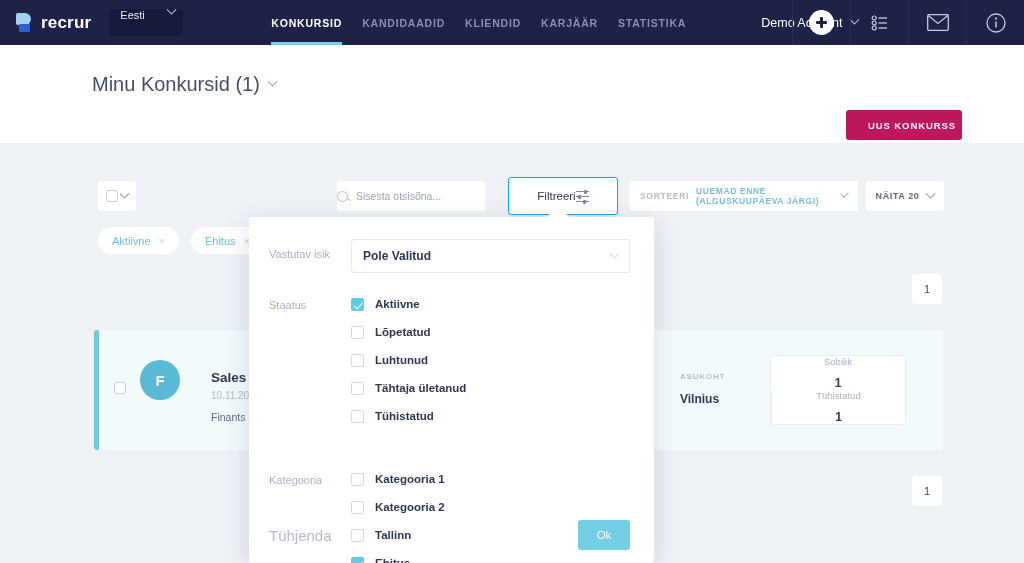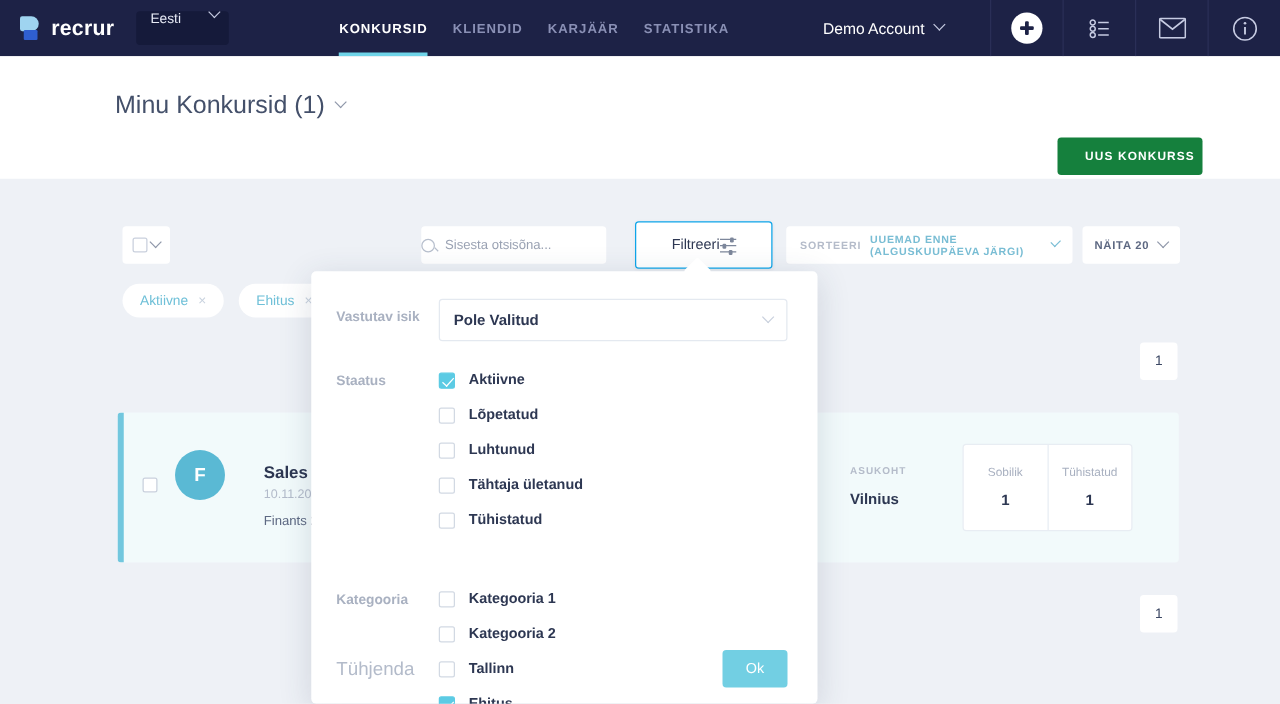--- a/index.html
+++ b/index.html
@@ -71,21 +71,21 @@
   
   .page-header {
     position: absolute; top: 45px; left: 0; width: 1024px; height: 98px; background: #fff;
   }
   .page-title {
     position: absolute; left: 92px; top: 28px; font-size: 20px; color: #44506a; font-weight: 400;
     display: flex; align-items: center; gap: 9px;
   }
   .new-btn {
     position: absolute; right: 62px; top: 65px; width: 116px; height: 30px;
-    background: #15803d; color: #fff; border: none; border-radius: 3px;
+    background: #be185d; color: #fff; border: none; border-radius: 3px;
     font-size: 9.5px; font-weight: 700; letter-spacing: .9px; cursor: pointer;
     font-family: "Liberation Sans", sans-serif;
     padding-left: 16px;
   }
 
   
   .toolbar { position: absolute; top: 181px; left: 0; width: 1024px; height: 30px; }
   .sel-all {
     position: absolute; left: 98px; top: 0; width: 38px; height: 30px; background: #fff;
     border-radius: 3px; display: flex; align-items: center; justify-content: space-around;
@@ -160,40 +160,40 @@
     background: #5ab9d4; color: #fff; font-size: 15px; font-weight: 700;
     display: flex; align-items: center; justify-content: center;
   }
   .job-title { position: absolute; left: 117px; top: 40px; font-size: 13.5px; color: #2d3752; font-weight: 700; }
   .job-date  { position: absolute; left: 117px; top: 60px; font-size: 10px; color: #b3bbca; }
   .job-cat   { position: absolute; left: 117px; top: 81px; font-size: 10.5px; color: #5d6882; }
   .loc-label { position: absolute; left: 586px; top: 42px; font-size: 8px; color: #b5bcca; letter-spacing: .8px; font-weight: 700; }
   .loc-value { position: absolute; left: 586px; top: 62px; font-size: 12px; color: #2d3752; font-weight: 700; }
   .stats {
     position: absolute; left: 676px; top: 25px; width: 136px; height: 70px; background: #fff;
-    border: 1px solid #e8edf3; border-radius: 3px; display: flex;
+    border: 1px solid #e8edf3; border-radius: 3px; display: flex; flex-direction: column;
   }
   .stat { flex: 1; display: flex; flex-direction: column; align-items: center; justify-content: center; gap: 9px; }
   .stat + .stat { border-left: 1px solid #e8edf3; }
   .stat .sl { font-size: 9.5px; color: #a8b0c0; }
   .stat .sv { font-size: 12px; color: #2d3752; font-weight: 700; }
 
   
   .modal {
     position: absolute; left: 249px; top: 217px; width: 405px; height: 346px;
     background: #fff; border-radius: 4px;
     box-shadow: 0 6px 26px rgba(45,60,95,.16); z-index: 50;
   }
   .modal::before {
     content: ""; position: absolute; top: -8px; right: 88px; width: 16px; height: 16px;
     background: #fff; transform: rotate(45deg); border-radius: 2px;
   }
   .modal-inner { position: relative; padding: 22px 24px 0 20px; height: 100%; }
   .row { display: flex; align-items: flex-start; margin-bottom: 0; }
-  .row-label { width: 82px; flex: none; font-size: 11px; color: #a9b1c1; padding-top: 9px; font-weight: bold; }
+  .row-label { width: 82px; flex: none; font-size: 11px; color: #a9b1c1; padding-top: 9px; }
 
   .select-field {
     width: 283px; height: 34px; border: 1px solid #e4e9f0; border-radius: 3px;
     display: flex; align-items: center; justify-content: space-between; padding: 0 11px; cursor: pointer;
   }
   .select-field .sv-text { font-size: 12px; color: #2d3752; font-weight: 700; }
 
   .cb-grid { display: flex; flex-wrap: wrap; width: 290px; }
   .cb-item { width: 145px; display: flex; align-items: center; gap: 11px; height: 28px; cursor: pointer; }
   .cb {
@@ -232,20 +232,21 @@
       <span class="brand-name">recrur</span>
     </div>
 
     <div class="lang-select">
       <span class="lbl">Eesti</span>
       <span class="chev light"></span>
     </div>
 
     <div class="nav-links">
       <div class="nav-link active">KONKURSID</div>
+      <div class="nav-link">KANDIDAADID</div>
       <div class="nav-link">KLIENDID</div>
       <div class="nav-link">KARJÄÄR</div>
       <div class="nav-link">STATISTIKA</div>
     </div>
 
     <div class="account">
       <span class="nm">Demo Account</span>
       <span class="chev light"></span>
     </div>
 

